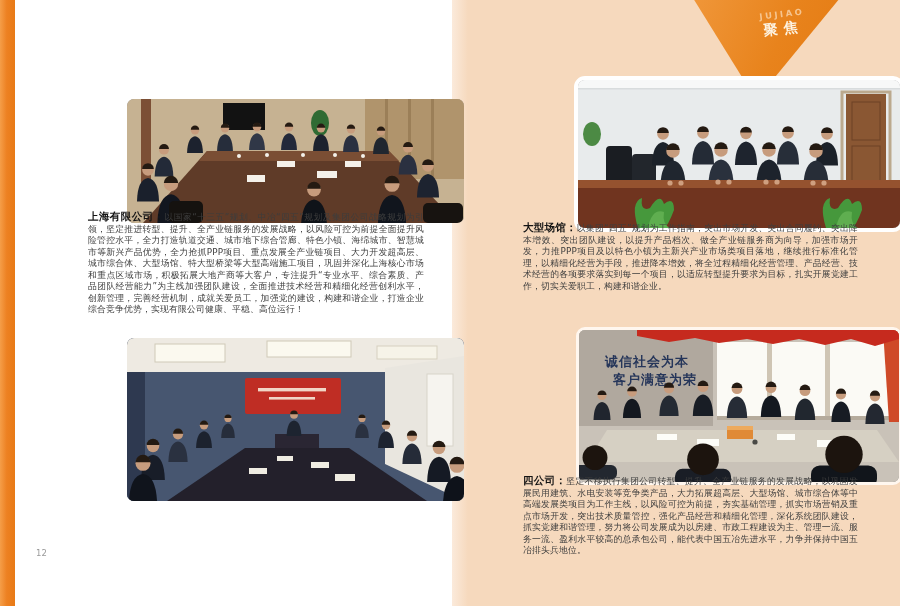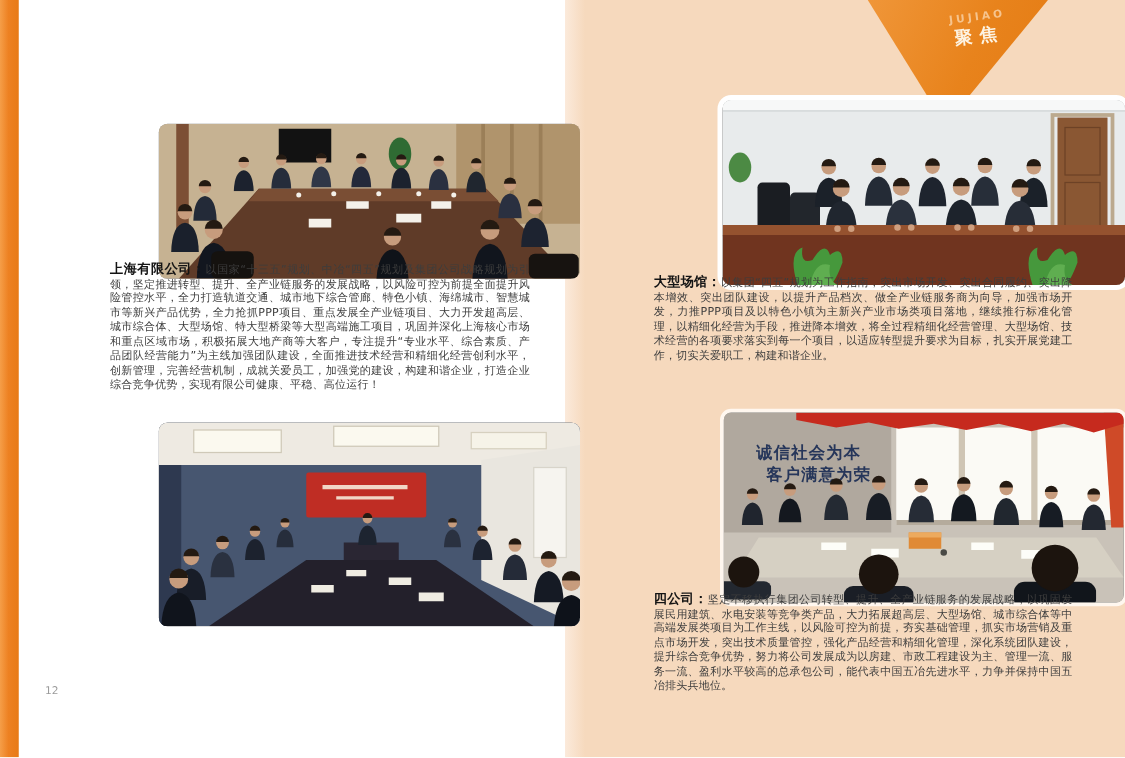--- a/index.html
+++ b/index.html
@@ -25,21 +25,21 @@
   .photo1{left:87px;top:83px;width:337px;height:124px;}
   .photo2{left:87px;top:322px;width:337px;height:163px;}
   .photo3{left:534px;top:60px;width:330px;height:156px;border:4px solid #ffffff;
           border-radius:11px;box-sizing:border-box;}
   .photo4{left:536px;top:311px;width:326px;height:158px;border:3px solid #fff7ef;
           border-radius:9px;box-sizing:border-box;}
   
   .txt{position:absolute;margin:0;font-size:8.8px;line-height:11.5px;text-align:justify;
        color:#3d3d3d;letter-spacing:0.2px;}
   .txt .hd{font-weight:bold;font-size:10.5px;color:#141414;
-           font-family:Liberation Mono, monospace;}
+           font-family:Liberation Sans, sans-serif;}
   .block1{left:88px;top:211px;width:336px;}
   .block2{left:88px;top:492px;width:336px;}
   .block3{left:523px;top:222px;width:335px;}
   .block4{left:523px;top:475px;width:335px;}
   .pagenum{position:absolute;left:36px;top:548px;font-size:8.5px;color:#9a9a9a;}
 </style>
 </head>
 <body>
 
 <div class="canvas">
@@ -201,21 +201,21 @@
       <g>
         <path d="M60 148 q-8 -26 4 -30 q-2 14 8 10 q10 -16 14 -4 q10 -8 10 6 q-6 16 -10 18 z" fill="#46983c"></path>
         <path d="M70 148 q4 -20 16 -16 q-2 12 6 16 z" fill="#5fae50"></path>
         <path d="M248 148 q-8 -26 4 -30 q-2 14 8 10 q10 -16 14 -4 q10 -8 10 6 q-6 16 -10 18 z" fill="#46983c"></path>
         <path d="M258 148 q4 -20 16 -16 q-2 12 6 16 z" fill="#5fae50"></path>
       </g>
     </svg>
   </figure>
 
   <p class="txt block3">
-    <span class="hd">大型场馆：</span><span>以集团“四五”规划为工作指南，突出市场开发、突出合同履约、突出降本增效、突出团队建设，以提升产品档次、做全产业链服务商为向导，加强市场开发，力推PPP项目及以特色小镇为主新兴产业市场类项目落地，继续推行标准化管理，以精细化经营为手段，推进降本增效，将全过程精细化经营管理、大型场馆、技术经营的各项要求落实到每一个项目，以适应转型提升要求为目标，扎实开展党建工作，切实关爱职工，构建和谐企业。</span>
+    <span class="hd">大型场馆：</span><span>以集团“四五”规划为工作指南，突出市场开发、突出合同履约、突出降本增效、突出团队建设，以提升产品档次、做全产业链服务商为向导，加强市场开发，力推PPP项目及以特色小镇为主新兴产业市场类项目落地，继续推行标准化管理，以精细化经营为手段，推进降本增效，将全过程精细化经营管理、产品经营、技术经营的各项要求落实到每一个项目，以适应转型提升要求为目标，扎实开展党建工作，切实关爱职工，构建和谐企业。</span>
   </p>
 
   <figure class="photo photo4">
     <svg viewBox="0 0 320 152" preserveAspectRatio="none">
       <rect x="0" y="0" width="320" height="152" fill="#c9c2b8"></rect>
       <rect x="0" y="0" width="134" height="96" fill="#b0a89e"></rect>
       <rect x="138" y="12" width="184" height="78" fill="#fbfaf5"></rect>
       <rect x="188" y="12" width="5" height="78" fill="#cfc5b4"></rect>
       <rect x="246" y="12" width="5" height="78" fill="#cfc5b4"></rect>
       <rect x="138" y="86" width="184" height="4" fill="#b5ab9c"></rect>
@@ -248,16 +248,16 @@
       <rect x="148" y="96" width="26" height="4" fill="#edaa5e"></rect>
       <g>
         <use href="#bighead" x="-6" y="112" width="44" height="40" fill="#232830"></use>
         <use href="#bighead" x="96" y="112" width="56" height="46" fill="#1a1e26"></use>
         <use href="#bighead" x="232" y="104" width="66" height="54" fill="#11151b"></use>
       </g>
     </svg>
   </figure>
 
   <p class="txt block4">
-    <span class="hd">四公司：</span><span>坚定不移执行集团公司转型、提升、全产业链服务的发展战略，以巩固发展民用建筑、水电安装等竞争类产品，大力拓展超高层、大型场馆、城市综合体等中高端发展类项目为工作主线，以风险可控为前提，夯实基础管理，抓实市场营销及重点市场开发，突出技术质量管控，强化产品经营和精细化管理，深化系统团队建设，提升综合竞争优势，努力将公司发展成为以房建、市政工程建设为主、管理一流、服务一流、盈利水平较高的总承包公司，能代表中国五冶先进水平，力争并保持中国五冶排头兵地位。</span>
+    <span class="hd">四公司：</span><span>坚定不移执行集团公司转型、提升、全产业链服务的发展战略，以巩固发展民用建筑、水电安装等竞争类产品，大力拓展超高层、大型场馆、城市综合体等中高端发展类项目为工作主线，以风险可控为前提，夯实基础管理，抓实市场营销及重点市场开发，突出技术质量管控，强化产品经营和精细化管理，深化系统团队建设，抓实党建和谐管理，努力将公司发展成为以房建、市政工程建设为主、管理一流、服务一流、盈利水平较高的总承包公司，能代表中国五冶先进水平，力争并保持中国五冶排头兵地位。</span>
   </p>
 
 </div>
 
 </body></html>

